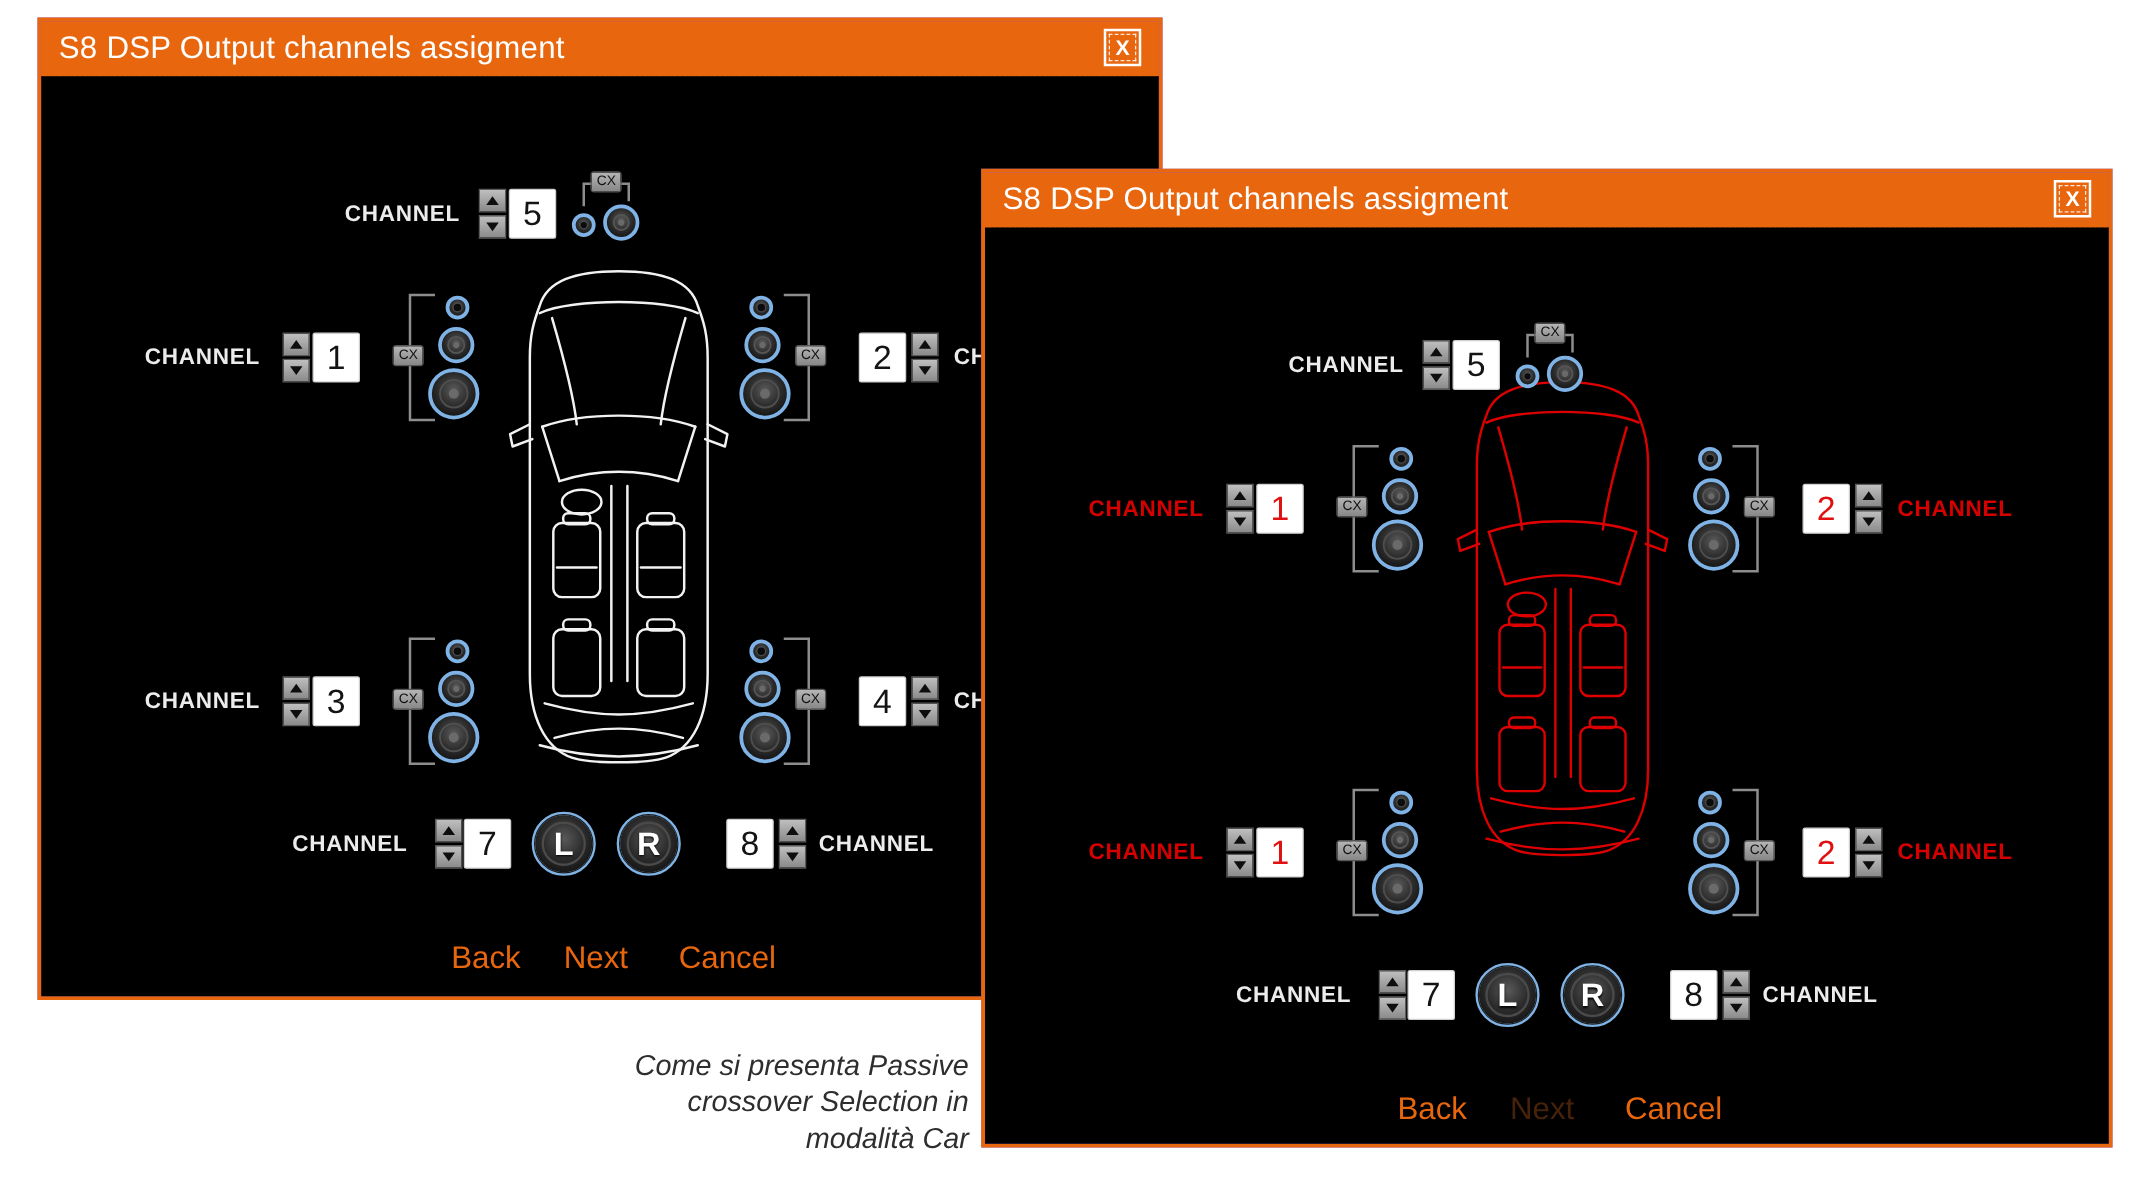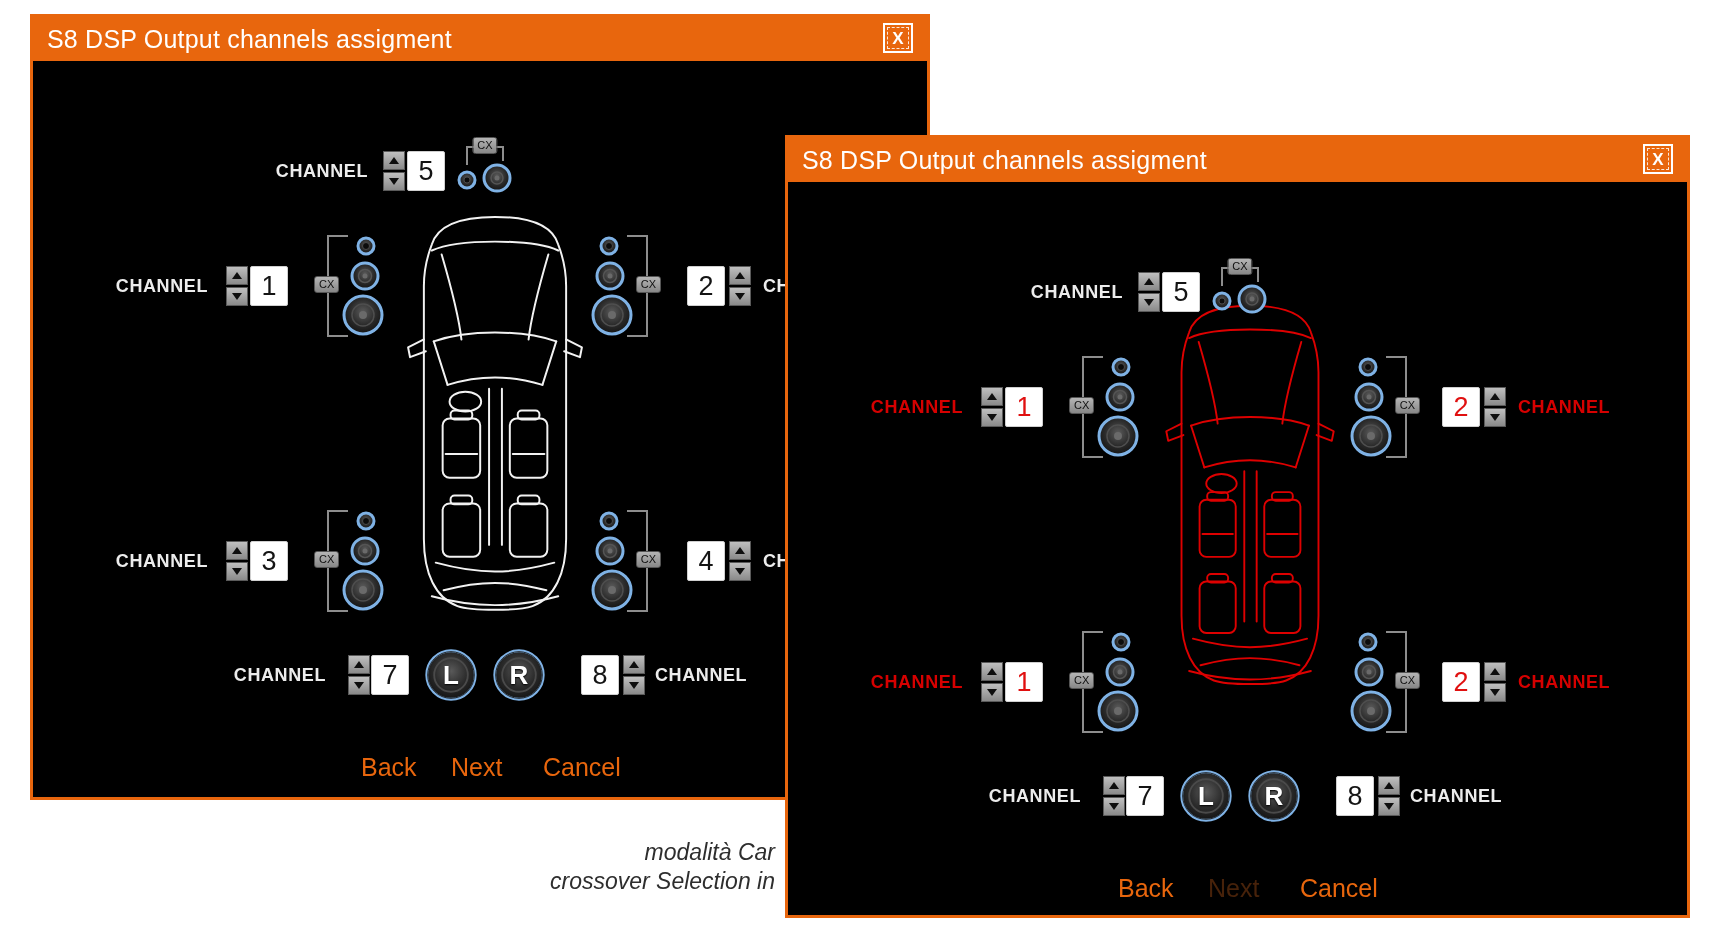--- a/index.html
+++ b/index.html
@@ -281,22 +281,23 @@
     </div>
     <div class="ch-label lft" style="left:622px;top:614px;width:140px">CHANNEL</div>
 
     <div class="btn" style="left:328px;top:706px">Back</div>
     <div class="btn" style="left:418px;top:706px">Next</div>
     <div class="btn" style="left:510px;top:706px">Cancel</div>
   </div>
 </div>
 
 <div class="caption">
+  <div>Come si presenta Passive</div>
+  <div>crossover Selection in</div>
   <div>modalità Car</div>
-  <div>crossover Selection in</div>
 </div>
 
 <div class="window" style="left:785px;top:135px;width:905px;height:783px;z-index:2">
   <div class="titlebar">
     <div class="title">S8 DSP Output channels assigment</div>
     <div class="close-btn">
       <div class="close-dashed"></div>
       <span class="close-x">X</span>
     </div>
   </div>

